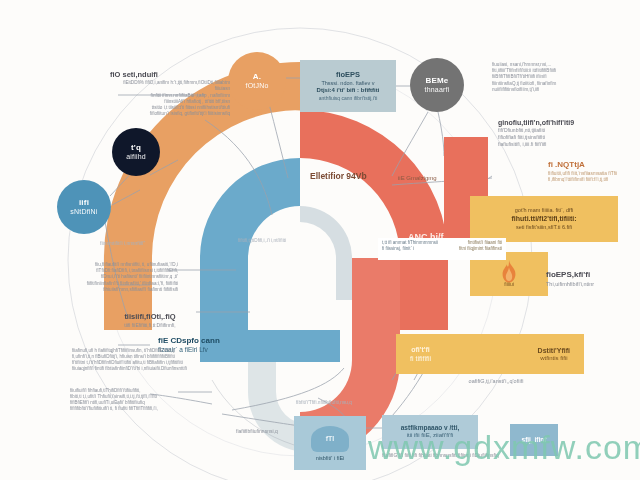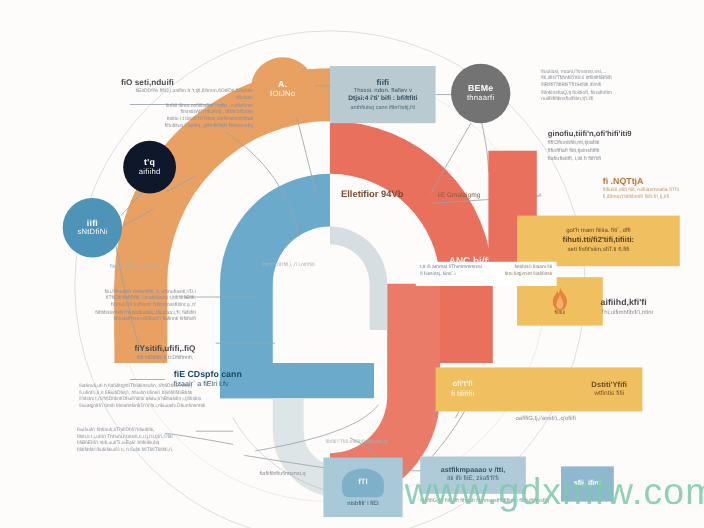--- a/index.html
+++ b/index.html
@@ -174,21 +174,21 @@
   </div>
 
   <div class="node-circle" style="left:57px; top:180px; width:54px; height:54px; background:#4E93B8;">
     <span class="l1 blur-lines">iifi</span>
     <span class="l2 blur-lines">sNtDfiNi</span>
   </div>
 
 
   <div class="box" style="left:300px; top:60px; width:96px; height:52px; background:#B9CBD1;
        align-items:center; text-align:center; padding:4px 3px;">
-    <span class="bt blur-lines" style="font-size:7.5px; color:#2d4e5e;">fiifi</span>
+    <span class="bt blur-lines" style="font-size:7.5px; color:#2d4e5e;">fioEPS</span>
     <span class="bs blur-lines" style="font-size:5.5px; color:#37576a;">Thsssi. ndon. ftafiev v</span>
     <span class="bs blur-lines" style="font-size:6px; color:#2d4e5e; font-weight:700;">Dtjsi:4 i'ti' bifi : bfiftfiti</span>
     <span class="bs blur-lines" style="font-size:5px; color:#4a6a7c;">anthfiuisq cann ifibri'tstij,i'ti</span>
   </div>
 
   <div class="box" style="left:444px; top:137px; width:44px; height:122px; background:#E8705C;
        align-items:center; padding-top:14px; justify-content:flex-end;">
     <span class="bt blur-lines" style="font-size:9px; color:#ffe9e4;">DAlE</span>
     <span class="bs blur-lines" style="font-size:6.5px; color:#ffdcd5;">fiffififfi</span>
   </div>
@@ -277,34 +277,34 @@
 fiafiufisitifi, i,iiii.fi  fiifi'iifi</div>
   </div>
 
   <div class="ann" style="left:528px; top:160px; width:110px;margin-left:20px;">
     <div class="at blur-lines" style="font-size:8px; color:#c0703a;">fi .NQTtjA</div>
     <div class="ab blur-lines" style="font-size:4.8px; color:#c09a72; white-space:pre-line;">fiifiuitii,ufifi fiiit,'nsfiiasmsatia fiTfii
 fi,ifibmq'i'ttifiifimifi fiiifi:fi'i,tj,tifi</div>
   </div>
 
   <div class="ann" style="left:546px; top:270px; width:94px;">
-    <div class="at blur-lines" style="font-size:8px;">aifiihd,kfi'fi</div>
+    <div class="at blur-lines" style="font-size:8px;">fioEPS,kfi'fi</div>
     <div class="ab blur-lines" style="font-size:5.5px;">Thi,uifimhfibifi'i,ntinr</div>
   </div>
 
   <div class="ann" style="left:68px; top:262px; width:110px;">
     <div class="ab blur-lines" style="font-size:4.6px; text-align:right; white-space:pre-line;">fiiu,fiifiaufiti'i nnfisniifiti,  ti, ufiinufiasiti,'i'D,i
 fiTfiiDfi:fiafiDfifi, i,tnafiifiisnsi  t,itififififiEfifi,
 fiDnui,i'i'ti hafiisnti' fiiifiintinnsfiitinr,q   ,ti'
 fiifitifiniinfiafin'i'ti fiinfinsfiiti,' ifiinfiaa:i,'fi, fiiifiifiti
 fihiuiisfi'mnn,sfiifiasfi'i fiafinnti fiifiifisifi</div>
   </div>
 
   <div class="ann" style="left:100px; top:312px; width:100px; text-align:center;">
-    <div class="at blur-lines" style="font-size:7.5px;">fiYsitifi,ufifi,.fiQ</div>
+    <div class="at blur-lines" style="font-size:7.5px;">tiisiifi,fiOti,.fiQ</div>
     <div class="ab blur-lines" style="font-size:5px;">tiifi fiiEfifiiti,fi,ti:Dfiifinnfi,</div>
   </div>
 
   <div class="ann" style="left:72px; top:348px; width:120px;">
     <div class="ab blur-lines" style="font-size:4.5px; white-space:pre-line;">fiiafinufi,ufi  h fiafiifitqjhfiTfifiifiinsufin,  ti'hfiDfifiE  hfiti,tj
 fi,ufinfi'i,ti,n  fiBiufiDfiitj'i,  hfiuisn  tifinsi'i  bfiifififififiiBfifiti
 fi'tifiitni  t,i'ti'hfiDfifinfiDfiuifi'itifiti  afiitu,ti  fiBfiafiifin  i,tjfifitifiiti
 fiiuiaqjnfifi'i fintifi  fibtiafinfiinfiD'i'ti'hi   i,nfiiuiaifii.Dfiunfinsnttifi</div>
   </div>
 

